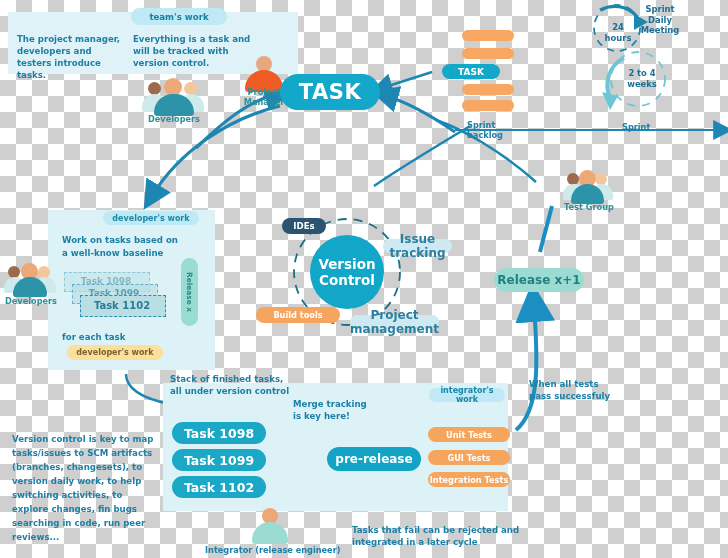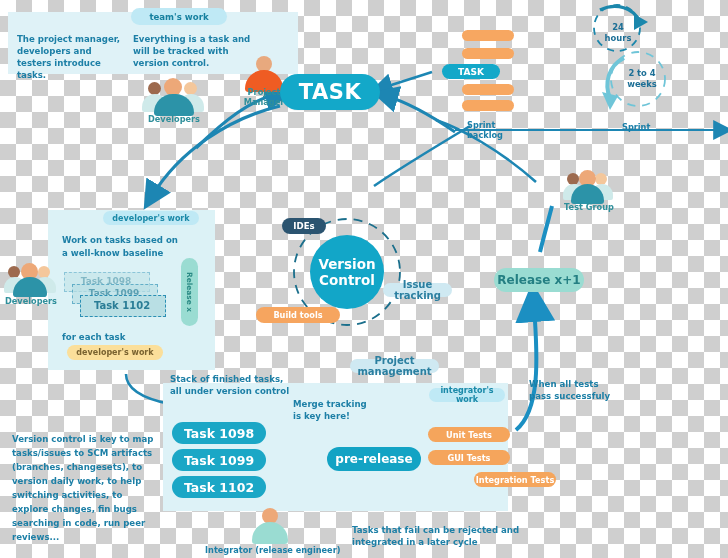--- a/index.html
+++ b/index.html
@@ -36,21 +36,21 @@
   .pill-task-main{background:#13a8c9;color:#fff;font-size:21px;letter-spacing:.5px;
                   box-shadow:0 1px 0 rgba(0,0,0,.04);}
   .pill-task-small{background:#13a8c9;color:#fff;font-size:9px;}
   .pill-task-blue{background:#1ba7c6;color:#ffffff;font-size:12.5px;}
   .pill-prerelease{background:#13a3c4;color:#ffffff;font-size:12px;}
   .pill-release-next{background:#9adcd2;color:#247f83;font-size:12px;}
   .pill-orange{background:#f5a55c;color:#ffffff;font-size:8.2px;}
   .pill-orange-bar{background:#f7a761;border-radius:999px;}
   .pill-ides{background:#2b5470;color:#ffffff;font-size:8.6px;}
   .pill-buildtools{background:#f6a55f;color:#ffffff;font-size:8.2px;}
-  .pill-small-blue{background:#cfe9f2;color:#2b7fa0;font-size:10px;margin-top:44px;}
+  .pill-small-blue{background:#cfe9f2;color:#2b7fa0;font-size:12px;}
   .pill-release-x{background:#9adcd2;color:#2b8a85;font-size:7.4px;}
 
   .vc-circle{position:absolute;border-radius:50%;background:#12a6c8;color:#fff;
              display:flex;align-items:center;justify-content:center;text-align:center;
              font-size:13.5px;font-weight:bold;line-height:16px;}
 
   
   .ghost{position:absolute;border:1.6px dashed #2b8fb4;background:#b9dfe4;}
   .ghost-lbl{position:absolute;color:#2a7d96;font-weight:bold;font-size:9px;
              display:flex;align-items:center;justify-content:center;}
@@ -152,20 +152,21 @@
   <div class="abs">
     <div class="pill-orange-bar abs" style="left:462px;top:30px;width:52px;height:11px;"></div>
     <div class="pill-orange-bar abs" style="left:462px;top:48px;width:52px;height:11px;"></div>
     <div class="pill pill-task-small" style="left:442px;top:64px;width:58px;height:15px;">TASK</div>
     <div class="pill-orange-bar abs" style="left:462px;top:84px;width:52px;height:11px;"></div>
     <div class="pill-orange-bar abs" style="left:462px;top:100px;width:52px;height:11px;"></div>
     <div class="small-lbl" style="left:455px;top:120px;padding-left:12px;">Sprint backlog</div>
   </div>
 
   <div class="circ-lbl" style="left:598px;top:22px;width:40px;">24 hours</div>
+  <div class="circ-lbl" style="left:634px;top:4px;width:52px;">Sprint Daily Meeting</div>
   <div class="circ-lbl" style="left:620px;top:68px;width:44px;">2 to 4 weeks</div>
   <div class="small-lbl" style="left:622px;top:122px;">Sprint</div>
 
   <div class="vc-circle" style="left:310px;top:235px;width:74px;height:74px;">
     <span>Version Control</span>
   </div>
   <div class="pill pill-ides" style="left:282px;top:218px;width:44px;height:16px;">IDEs</div>
   <div class="pill pill-small-blue" style="left:383px;top:239px;width:69px;height:14px;">Issue tracking</div>
   <div class="pill pill-small-blue" style="left:350px;top:315px;width:89px;height:14px;">Project management</div>
   <div class="pill pill-buildtools" style="left:256px;top:307px;width:84px;height:16px;">Build tools</div>
@@ -209,21 +210,21 @@
   <div class="pm-text" style="left:293px;top:398px;width:78px;">Merge tracking is key here!</div>
 
   <div class="pill pill-task-blue" style="left:172px;top:422px;width:94px;height:22px;">Task 1098</div>
   <div class="pill pill-task-blue" style="left:172px;top:449px;width:94px;height:22px;">Task 1099</div>
   <div class="pill pill-task-blue" style="left:172px;top:476px;width:94px;height:22px;">Task 1102</div>
 
   <div class="pill pill-prerelease" style="left:327px;top:447px;width:94px;height:24px;">pre-release</div>
 
   <div class="pill pill-orange" style="left:428px;top:427px;width:82px;height:15px;">Unit Tests</div>
   <div class="pill pill-orange" style="left:428px;top:450px;width:82px;height:15px;">GUI Tests</div>
-  <div class="pill pill-orange" style="left:428px;top:472px;width:82px;height:15px;margin-left:46px;">Integration Tests</div>
+  <div class="pill pill-orange" style="left:428px;top:472px;width:82px;height:15px;">Integration Tests</div>
 
   <div class="person" style="left:245px;top:508px;width:50px;height:46px;">
     <div class="head" style="left:17px;top:0;width:16px;height:16px;background:#eda878;"></div>
     <div class="body" style="left:7px;top:14px;width:36px;height:22px;background:#9adcd2;"></div>
   </div>
   <div class="small-lbl" style="left:205px;top:545px;">Integrator (release engineer)</div>
 
   <div class="person" style="left:532px;top:170px;width:52px;height:46px;margin-left:31px;">
     <div class="head" style="left:4px;top:3px;width:12px;height:12px;background:#9d6a4e;"></div>
     <div class="head" style="left:32px;top:3px;width:12px;height:12px;background:#f4c79b;"></div>

